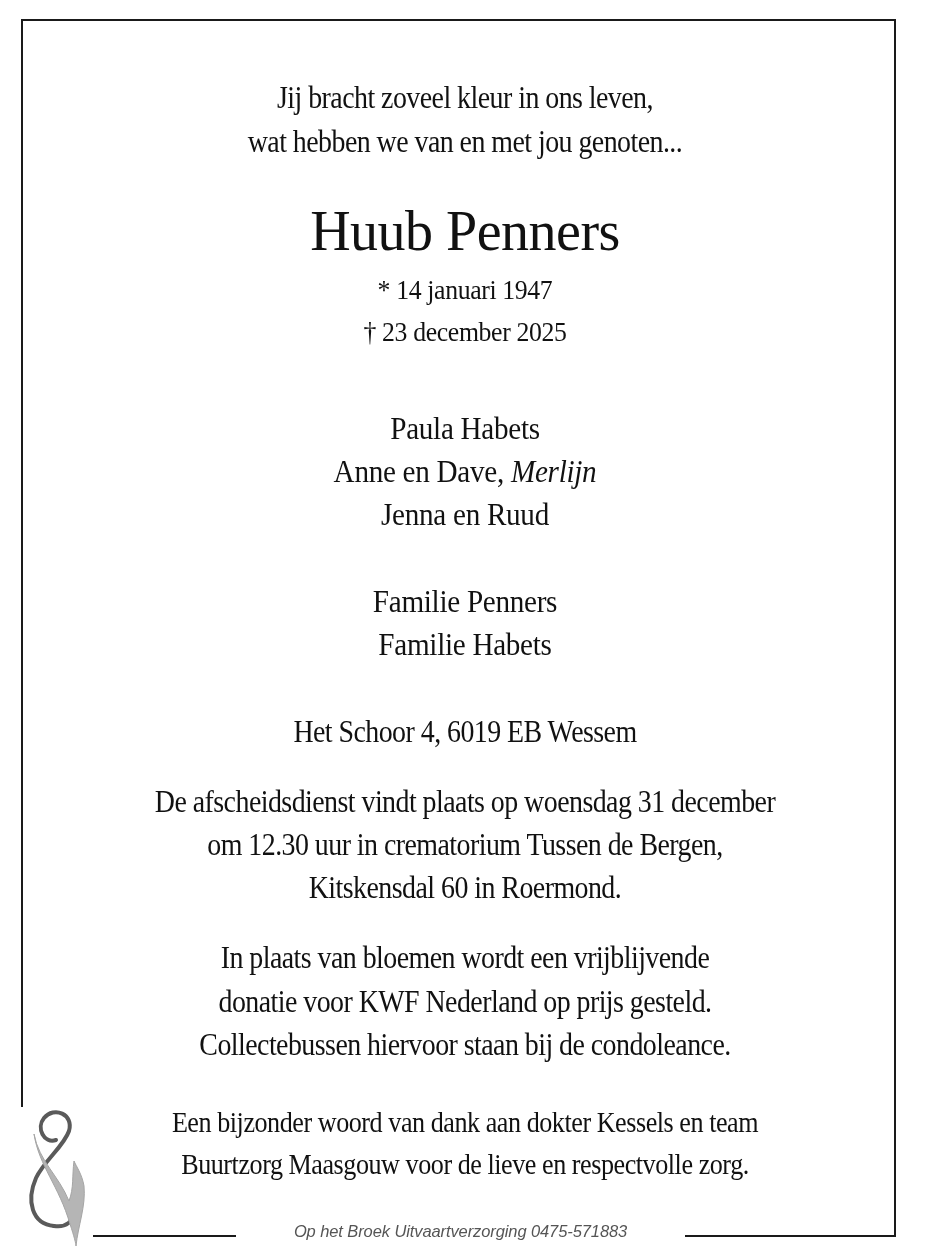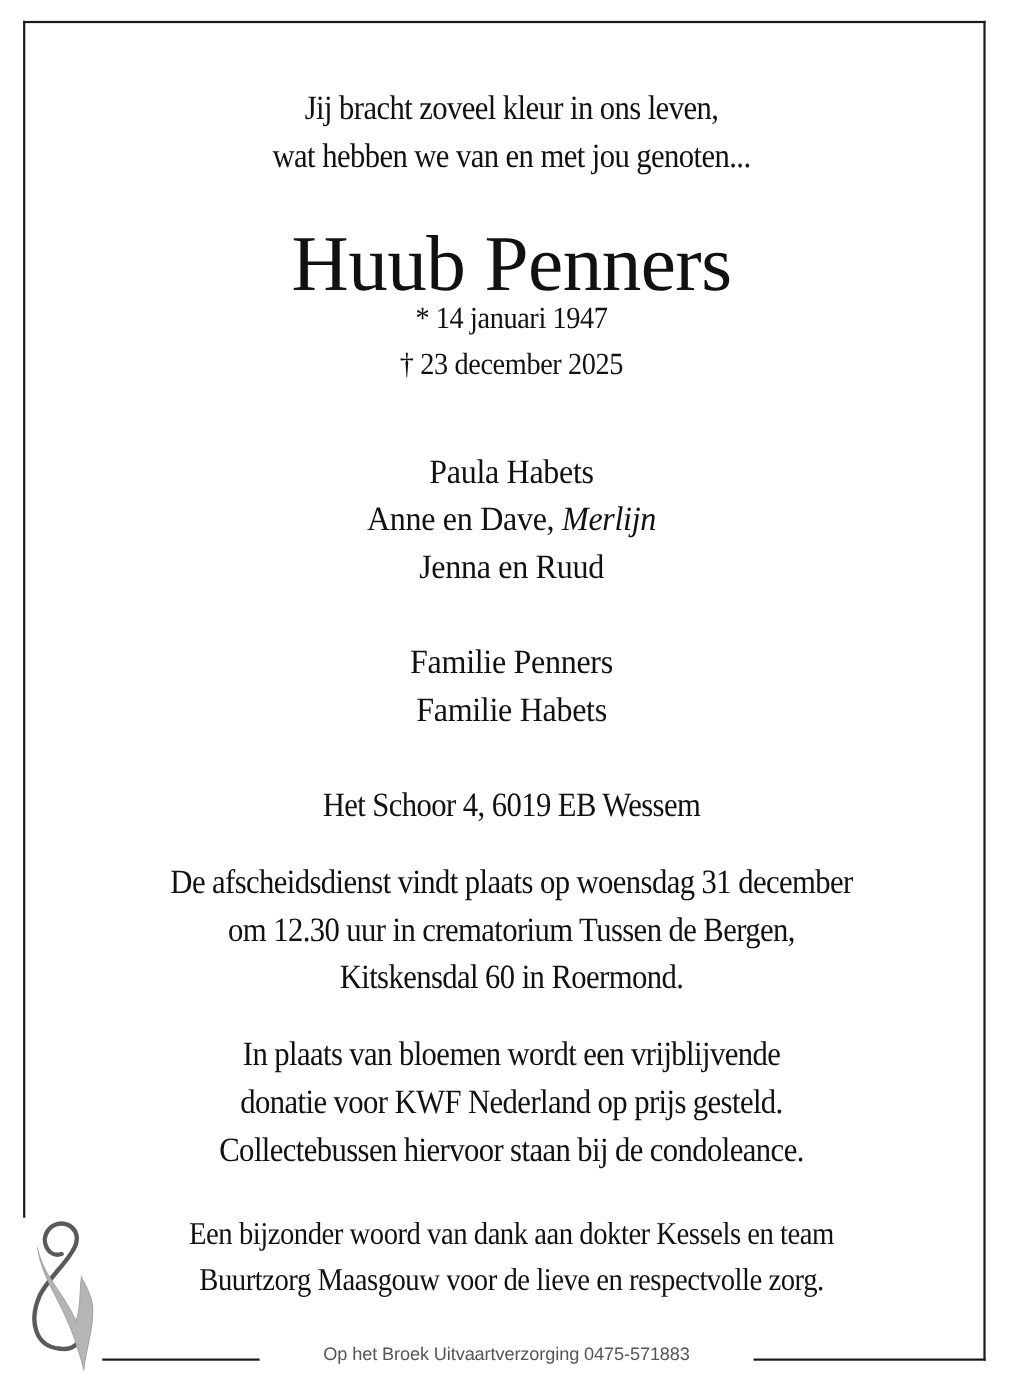--- a/index.html
+++ b/index.html
@@ -6,27 +6,27 @@
   body { width: 930px; height: 1250px; position: relative; overflow: hidden; }
   .serif { font-family: "Liberation Serif", "DejaVu Serif", serif; color: #111; }
   .frame-top { position: absolute; left: 21px; top: 19px; width: 875px; height: 2px; background: #1a1a1a; }
   .frame-left { position: absolute; left: 21px; top: 19px; width: 2px; height: 1088px; background: #1a1a1a; }
   .frame-right { position: absolute; left: 894px; top: 19px; width: 2px; height: 1218px; background: #1a1a1a; }
   .frame-bottom-left { position: absolute; left: 93px; top: 1235px; width: 143px; height: 2px; background: #1a1a1a; }
   .frame-bottom-right { position: absolute; left: 685px; top: 1235px; width: 211px; height: 2px; background: #1a1a1a; }
 
   .line { position: absolute; left: 0; width: 930px; text-align: center; white-space: nowrap; }
   .quote { font-size: 31px; letter-spacing: -0.6px; transform: scaleX(0.9); }
-  .name { font-size: 72px; letter-spacing: -0.5px; }
+  .name { font-size: 56px; letter-spacing: -0.5px; }
   .date { font-size: 28px; letter-spacing: -0.4px; transform: scaleX(0.92); }
   .fam { font-size: 31px; letter-spacing: -0.3px; transform: scaleX(0.94); }
   .body-text { font-size: 31px; letter-spacing: -0.6px; transform: scaleX(0.9); }
   .thanks { font-size: 29px; letter-spacing: -0.5px; transform: scaleX(0.9); }
   .footer { position: absolute; left: 236px; width: 449px; top: 1222px; text-align: center;
-            font-family: "Liberation Sans", "DejaVu Sans", sans-serif; font-size: 16.5px; color: #555; letter-spacing: -0.1px; }
+            font-family: "Liberation Sans", "DejaVu Sans", sans-serif; font-size: 16.5px; color: #555; letter-spacing: -0.1px; font-style: italic; }
   .logo { position: absolute; left: 14px; top: 1106px; width: 80px; height: 142px; }
   em { font-style: italic; }
 </style>
 </head>
 <body>
 
 <div>
   <div class="frame-top"></div>
   <div class="frame-left"></div>
   <div class="frame-right"></div>

